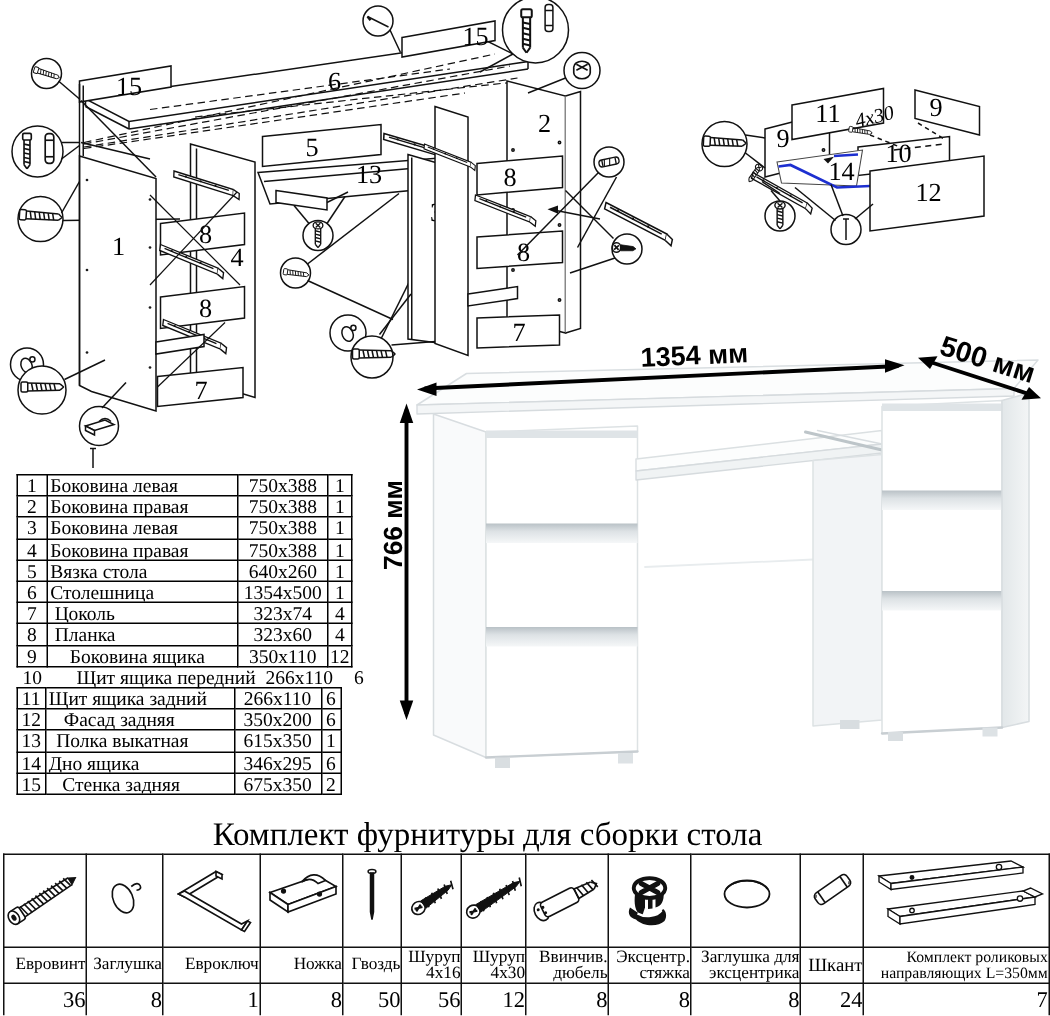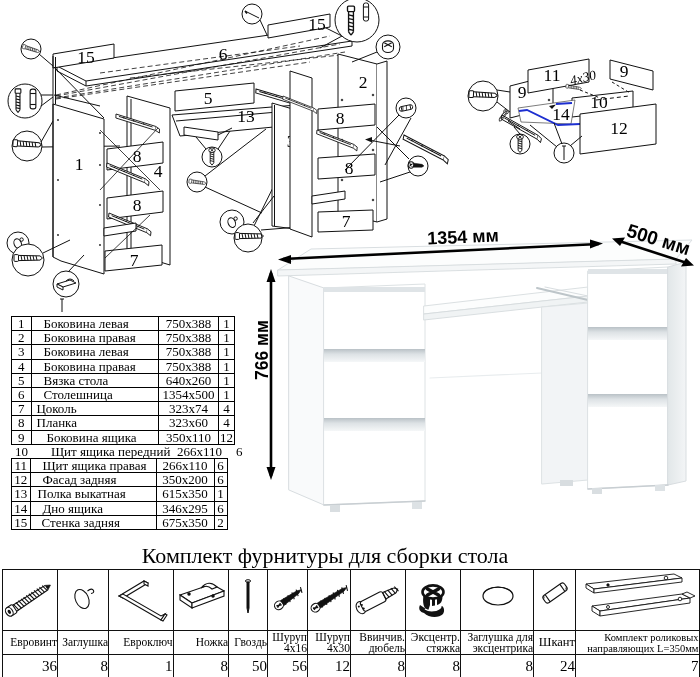--- a/index.html
+++ b/index.html
@@ -2,21 +2,21 @@
 <html><head>
 <meta charset="utf-8">
 <style>
 html,body{margin:0;padding:0;background:#fff;}
 #page{position:relative;width:700px;height:677px;background:#fff;overflow:hidden;
       font-family:"Liberation Serif", serif;color:#000;}
 #diag{position:absolute;left:0;top:0;}
 table{border-collapse:collapse;table-layout:fixed;}
 td{padding:0;overflow:hidden;white-space:nowrap;}
 .pt td{border:1.6px solid #000;font-size:13px;line-height:13px;text-align:center;}
-.pt td.nm{text-align:left;padding-left:12px;}
+.pt td.nm{text-align:left;padding-left:2px;}
 .hw td{border:1.5px solid #111;text-align:right;}
 </style>
 </head>
 <body>
 <div id="page">
 
 <svg id="diag" width="700" height="677" viewBox="0 0 700 677">
 <defs>
 <linearGradient id="groove" x1="0" y1="0" x2="0" y2="1">
  <stop offset="0" stop-color="#b9c1c6"></stop>
@@ -613,21 +613,21 @@
 <table class="pt" style="position:absolute;left:11px;top:458px;width:215px;">
 <colgroup>
         <col style="width:18.5px">
         <col style="width:126px">
         <col style="width:58px">
         <col style="width:13px">
       </colgroup>
 <tbody>
         <tr style="height:14.2px">
           <td>11</td>
-          <td class="nm">Щит ящика правая</td>
+          <td class="nm">Щит ящика задний</td>
           <td>266х110</td>
           <td>6</td>
         </tr>
 <tr style="height:14.2px">
           <td>12</td>
           <td class="nm" style="padding-left:12px">Фасад задняя</td>
           <td>350х200</td>
           <td>6</td>
         </tr>
 <tr style="height:14.2px">

